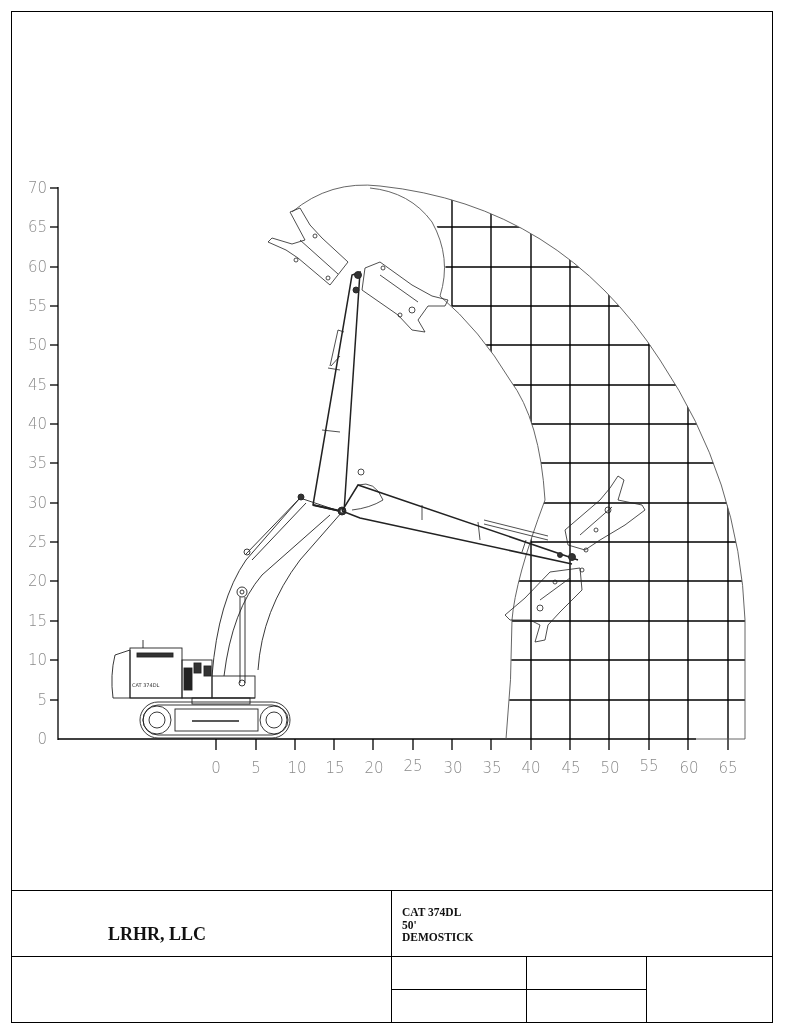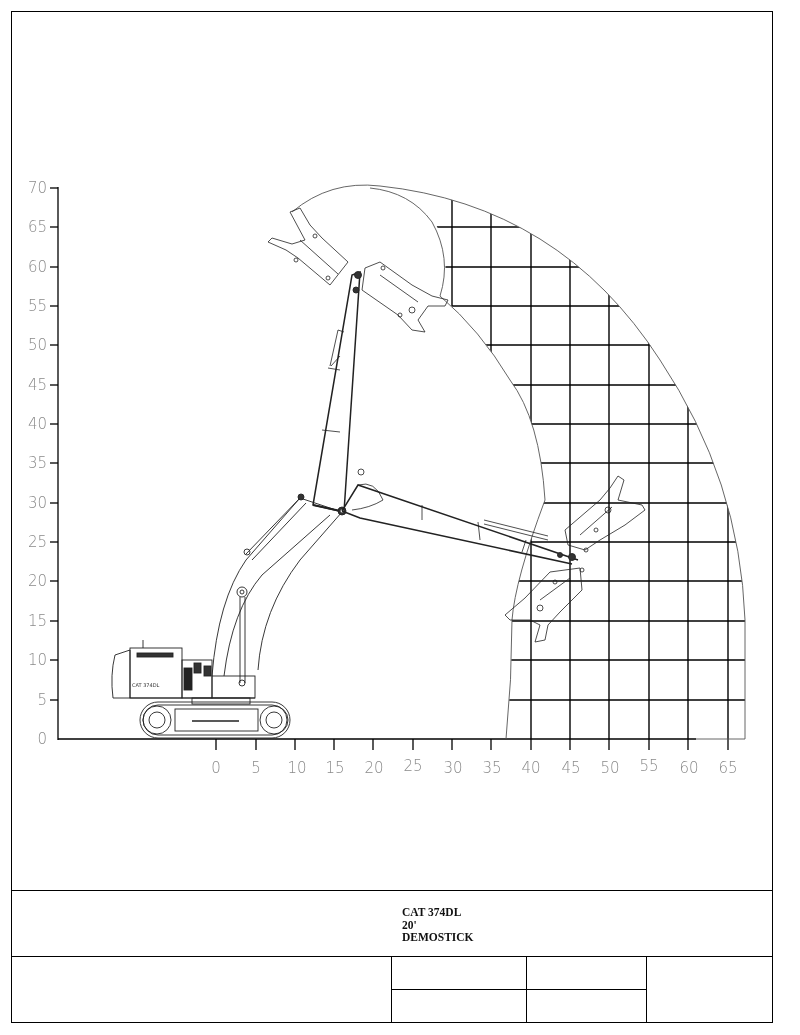--- a/index.html
+++ b/index.html
@@ -226,24 +226,27 @@
       <path d="M 540 600 L 570 578"></path>
       <circle cx="540" cy="608" r="3"></circle>
       <circle cx="555" cy="582" r="2"></circle>
       <circle cx="582" cy="570" r="2"></circle>
     </g>
   </g>
 </svg>
 
 <div class="title-block">
   <div class="tb-row1">
+    <div class="tb-company">
+      <span>LRHR, LLC</span>
+    </div>
     <div class="tb-desc">
       <div class="lines">
         <div>CAT 374DL</div>
-        <div>20'</div>
+        <div>50'</div>
         <div>DEMOSTICK</div>
       </div>
     </div>
   </div>
   <div class="tb-row2">
     <div class="cell" style="left:0;top:0;width:381px;height:66px;border-right-width:1.5px;"></div>
     <div class="cell" style="left:381px;top:0;width:135px;height:33px;border-right-width:1.5px;border-bottom-width:1.5px;"></div>
     <div class="cell" style="left:516px;top:0;width:120px;height:33px;border-right-width:1.5px;border-bottom-width:1.5px;"></div>
     <div class="cell" style="left:381px;top:33px;width:135px;height:33px;border-right-width:1.5px;"></div>
     <div class="cell" style="left:516px;top:33px;width:120px;height:33px;border-right-width:1.5px;"></div>

